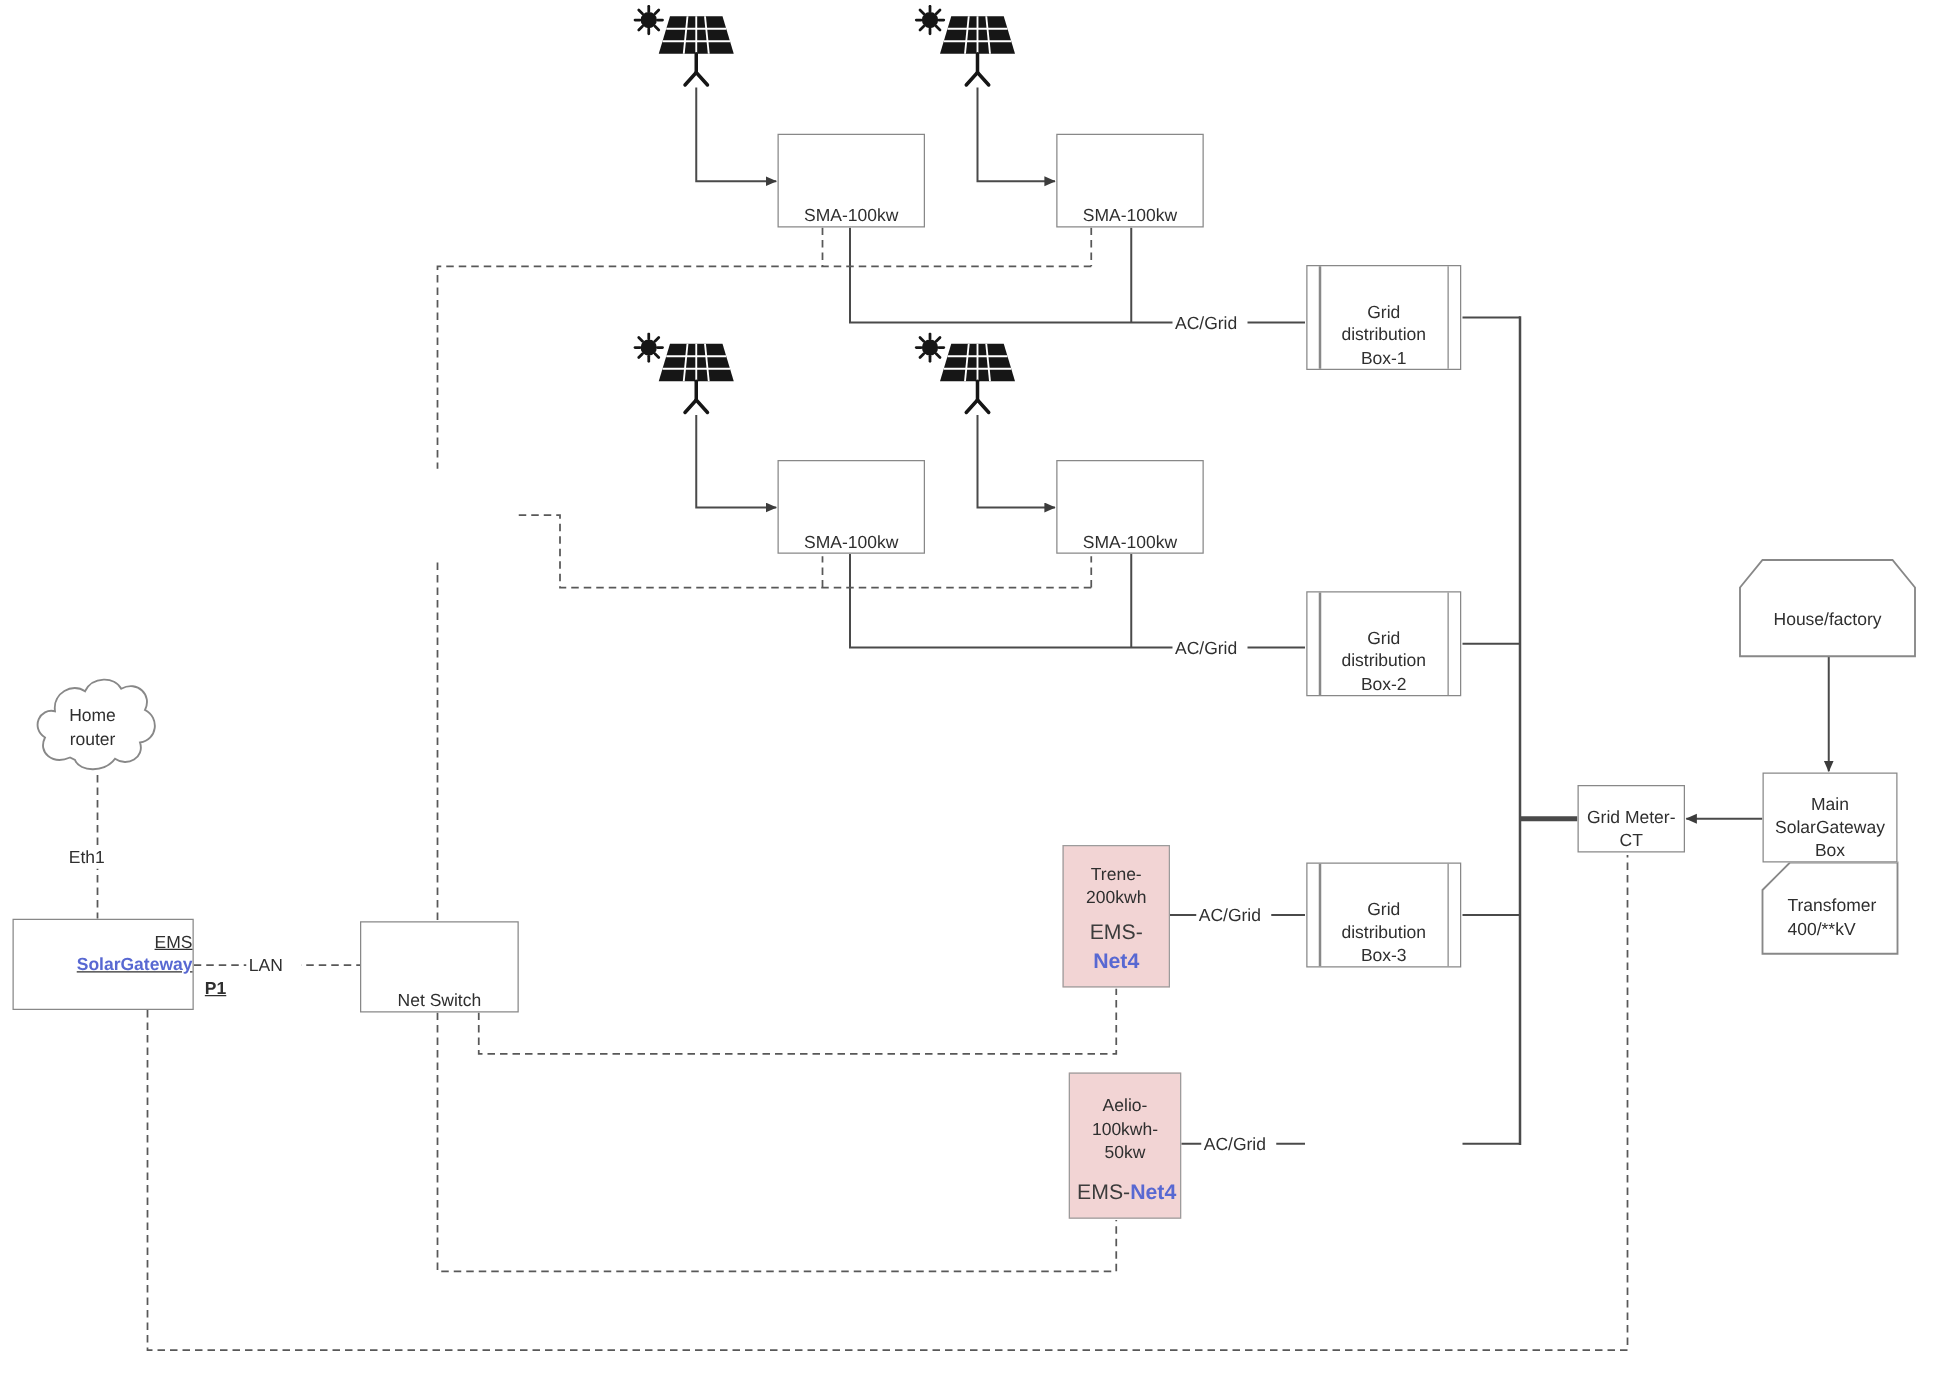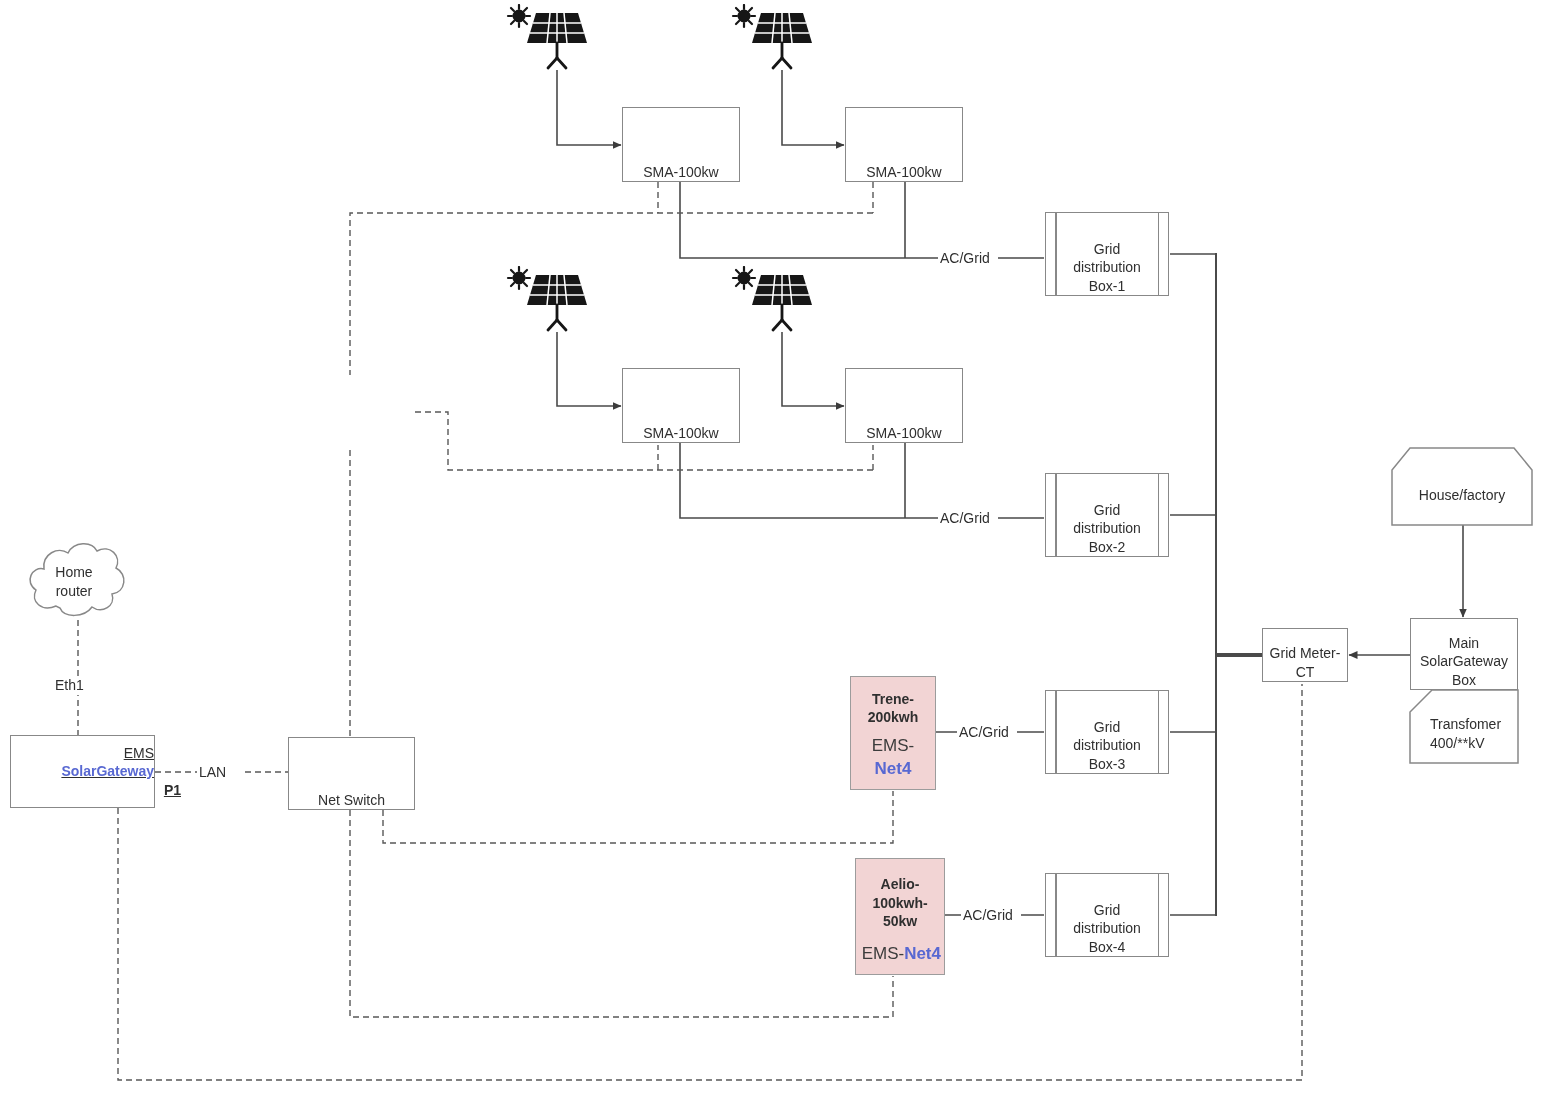--- a/index.html
+++ b/index.html
@@ -16,21 +16,21 @@
   .grid-box::before, .grid-box::after {
     content: ""; position: absolute; top: 0; bottom: 0; width: 1.5px; background: #888888;
   }
   .grid-box::before { left: 9px; }
   .grid-box::after { right: 9px; }
   .grid-box span { display: block; padding: 0 14px; }
   .battery {
     background: var(--battery-fill, #f2d4d4); border: 1.5px solid #9c9c9c;
     flex-direction: column; padding: 4px 3px;
   }
-  .bat-main { flex: 1; display: flex; align-items: center; justify-content: center; font-weight: bold; }
+  .bat-main { flex: 1; display: flex; align-items: center; justify-content: center; }
   .bat-ems { padding-bottom: 5px; font-size: 17px; color: #3c3c3c; }
   .ems-box { flex-direction: column; text-decoration: underline; }
   .bold { font-weight: 700; }
   .accent { color: var(--accent-blue, #5868d2); font-weight: 700; }
   .p1-line { transform: translateX(27px); }
   .edge-label {
     position: absolute; background: #fff; font-size: 14px; color: #2f2f2f;
     text-align: left; padding: 0 2px; line-height: 19px; height: 19px;
   }
   .left-text { text-align: left; justify-content: flex-start; }
@@ -142,23 +142,20 @@
 
   <div class="node box grid-box" style="left:1045px;top:212px;width:124px;height:84px">
     <span>Grid distribution Box-1</span>
   </div>
   <div class="node box grid-box" style="left:1045px;top:473px;width:124px;height:84px">
     <span>Grid distribution Box-2</span>
   </div>
   <div class="node box grid-box" style="left:1045px;top:690px;width:124px;height:84px">
     <span>Grid distribution Box-3</span>
   </div>
-  <div class="node box grid-box" style="left:1045px;top:873px;width:124px;height:84px">
-    <span>Grid distribution Box-4</span>
-  </div>
 
   <div class="node box" style="left:288px;top:737px;width:127px;height:73px">
     <span>Net Switch</span>
   </div>
 
   <div class="node box ems-box" style="left:10px;top:735px;width:145px;height:73px">
     <div>EMS</div>
     <div class="accent">SolarGateway</div>
     <div class="bold p1-line">P1</div>
   </div>

